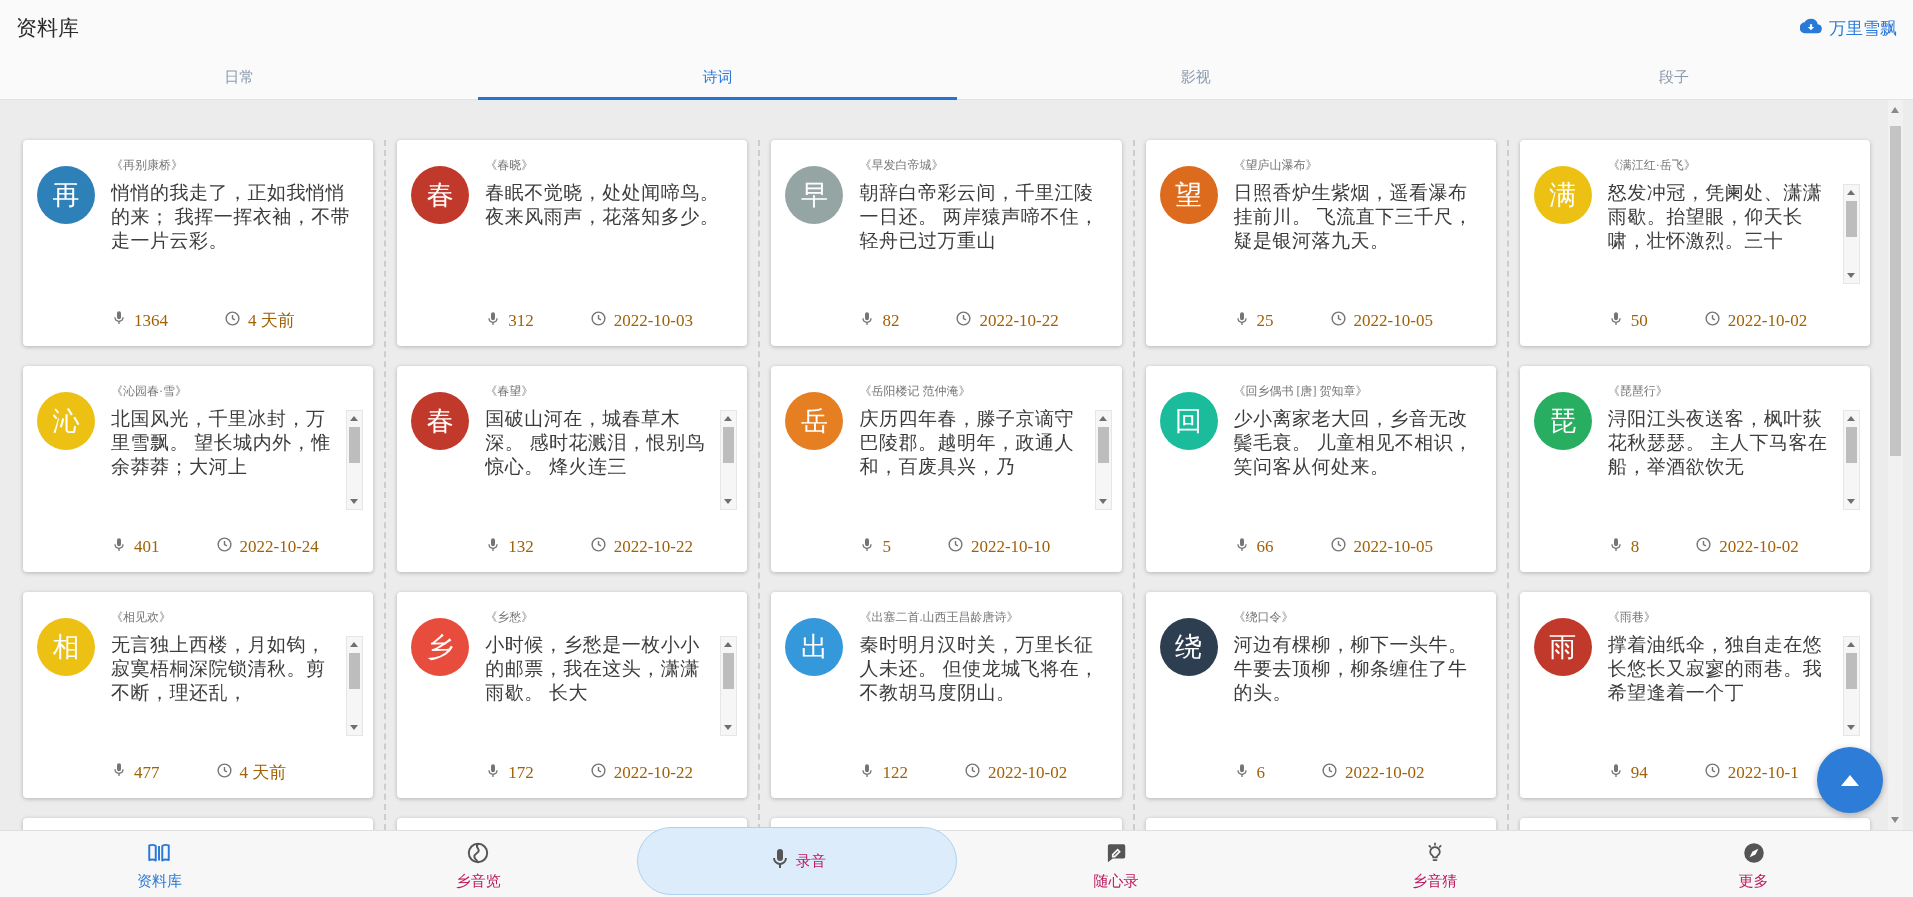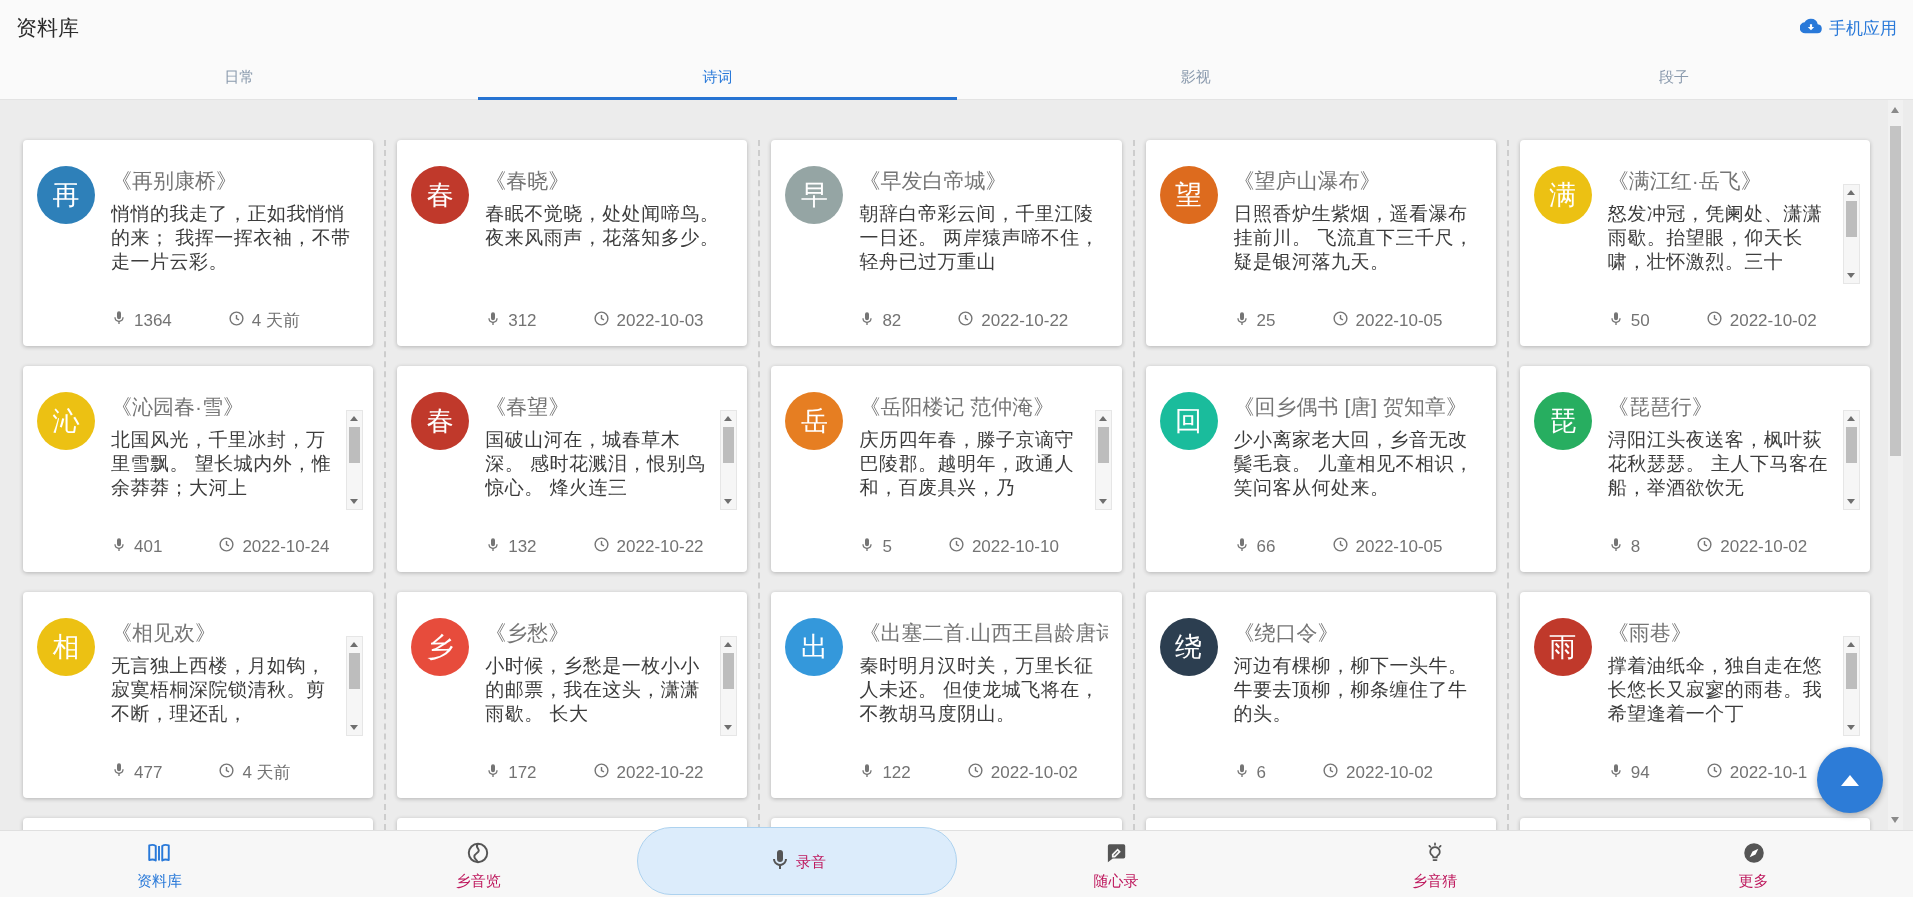--- a/index.html
+++ b/index.html
@@ -1,17 +1,17 @@
 <!DOCTYPE html>
 <html><head>
 <meta charset="utf-8">
 <style>
   html,body{margin:0;padding:0;background:#ececec}
   .app{position:relative;width:1913px;height:897px;overflow:hidden;background:#ececec;
-       font-family:Liberation Sans, sans-serif}
+       font-family:Liberation Serif, serif}
   
   .topbar{position:absolute;top:0;left:0;right:0;height:56px;background:#fafafa;
           display:flex;align-items:center;justify-content:space-between;padding:0 16px;box-sizing:border-box}
   .page-title{font-size:21px;color:#2b2b2b}
   .mobile-app{display:flex;align-items:center;gap:7px;color:#2979d9;font-size:17px;cursor:pointer}
   
   .tabs{position:absolute;top:56px;left:0;right:0;height:44px;background:#fafafa;display:flex;
         border-bottom:1px solid #e3e3e3;box-sizing:border-box}
   .tab{flex:1;display:flex;align-items:center;justify-content:center;font-size:15px;color:#8a9aad;
        position:relative;cursor:pointer}
@@ -22,31 +22,31 @@
   .columns{display:flex;height:100%;padding:40px 32px 0 12px;box-sizing:border-box}
   .column{flex:1;padding:0 11px;min-width:0}
   .column:not(:last-child){border-right:2px dashed #cdcdcd}
   .card{background:#fff;border-radius:4px;box-shadow:0 1px 4px rgba(0,0,0,.24);height:206px;
         margin-bottom:20px;padding:14px;box-sizing:border-box;display:flex;flex-direction:column;cursor:pointer}
   .card.stub{height:26px;margin-bottom:0}
   .card-top{display:flex;gap:16px;flex:1;min-height:0}
   .avatar{width:58px;height:58px;border-radius:50%;flex:none;margin-top:12px;display:flex;
           align-items:center;justify-content:center;color:#fff;font-size:27px}
   .card-body{flex:1;min-width:0;position:relative}
-  .card-title{font-size:21px;color:#757575;margin:13px 0 7px;white-space:nowrap;overflow:hidden}
+  .card-title{font-size:12px;color:#757575;margin:3px 0 7px;white-space:nowrap;overflow:hidden}
   .card-text{font-size:19px;color:#3c3c3c;line-height:24px;height:97px;overflow:hidden;letter-spacing:.5px}
   .card-text.scrollable{padding-right:27px}
   .mini-scroll{position:absolute;top:30px;right:-4px;width:17px;height:100px;background:#f6f6f6;
                border:1px solid #e6e6e6;box-sizing:border-box;cursor:pointer}
   .ms-up{position:absolute;top:5px;left:3px;width:0;height:0;border-left:4px solid transparent;
          border-right:4px solid transparent;border-bottom:5px solid #6f6f6f}
   .ms-down{position:absolute;bottom:5px;left:3px;width:0;height:0;border-left:4px solid transparent;
            border-right:4px solid transparent;border-top:5px solid #6f6f6f}
   .ms-thumb{position:absolute;top:16px;left:2px;width:11px;height:36px;background:#bdbdbd}
-  .meta{display:flex;align-items:center;gap:56px;padding-left:74px;font-size:17px;color:#737373}
+  .meta{display:flex;align-items:center;gap:56px;padding-left:74px;font-size:17px;color:#a16207}
   .stat{display:flex;align-items:center;gap:7px}
   
   .fab{position:absolute;right:30px;bottom:84px;width:66px;height:66px;border-radius:50%;background:#2d7cd7;
        border:none;display:flex;align-items:center;justify-content:center;box-shadow:0 2px 6px rgba(0,0,0,.3);cursor:pointer}
   .fab-tri{width:0;height:0;border-left:9px solid transparent;border-right:9px solid transparent;
            border-bottom:11px solid #fff}
   
   .page-scroll{position:absolute;top:100px;bottom:67px;right:10px;width:15px;background:#f1f1f1;cursor:pointer}
   .ps-up{position:absolute;top:7px;left:3px;width:0;height:0;border-left:4px solid transparent;
          border-right:4px solid transparent;border-bottom:6px solid #8a8a8a}
@@ -71,21 +71,21 @@
 
   <div class="topbar">
     <div class="page-title">资料库</div>
     <div class="mobile-app">
       <span>
         <svg width="22" height="22" viewBox="0 0 24 24">
             <path fill="#2979d9" d="M19.35 10.04A7.49 7.49 0 0 0 12 4 7.48 7.48 0 0 0 5.04 8.04 6 6 0 0 0 6 20h13a5 5 0 0 0 .35-9.96z"></path>
             <path fill="#fff" d="M13.2 10h-2.4v3H8.5l3.5 3.5 3.5-3.5h-2.3z"></path>
           </svg>
       </span>
-      <span>手机应用</span>
+      <span>万里雪飘</span>
     </div>
   </div>
 
   <div class="tabs">
     <div class="tab">日常</div>
     <div class="tab active">诗词</div>
     <div class="tab">影视</div>
     <div class="tab">段子</div>
   </div>
 

